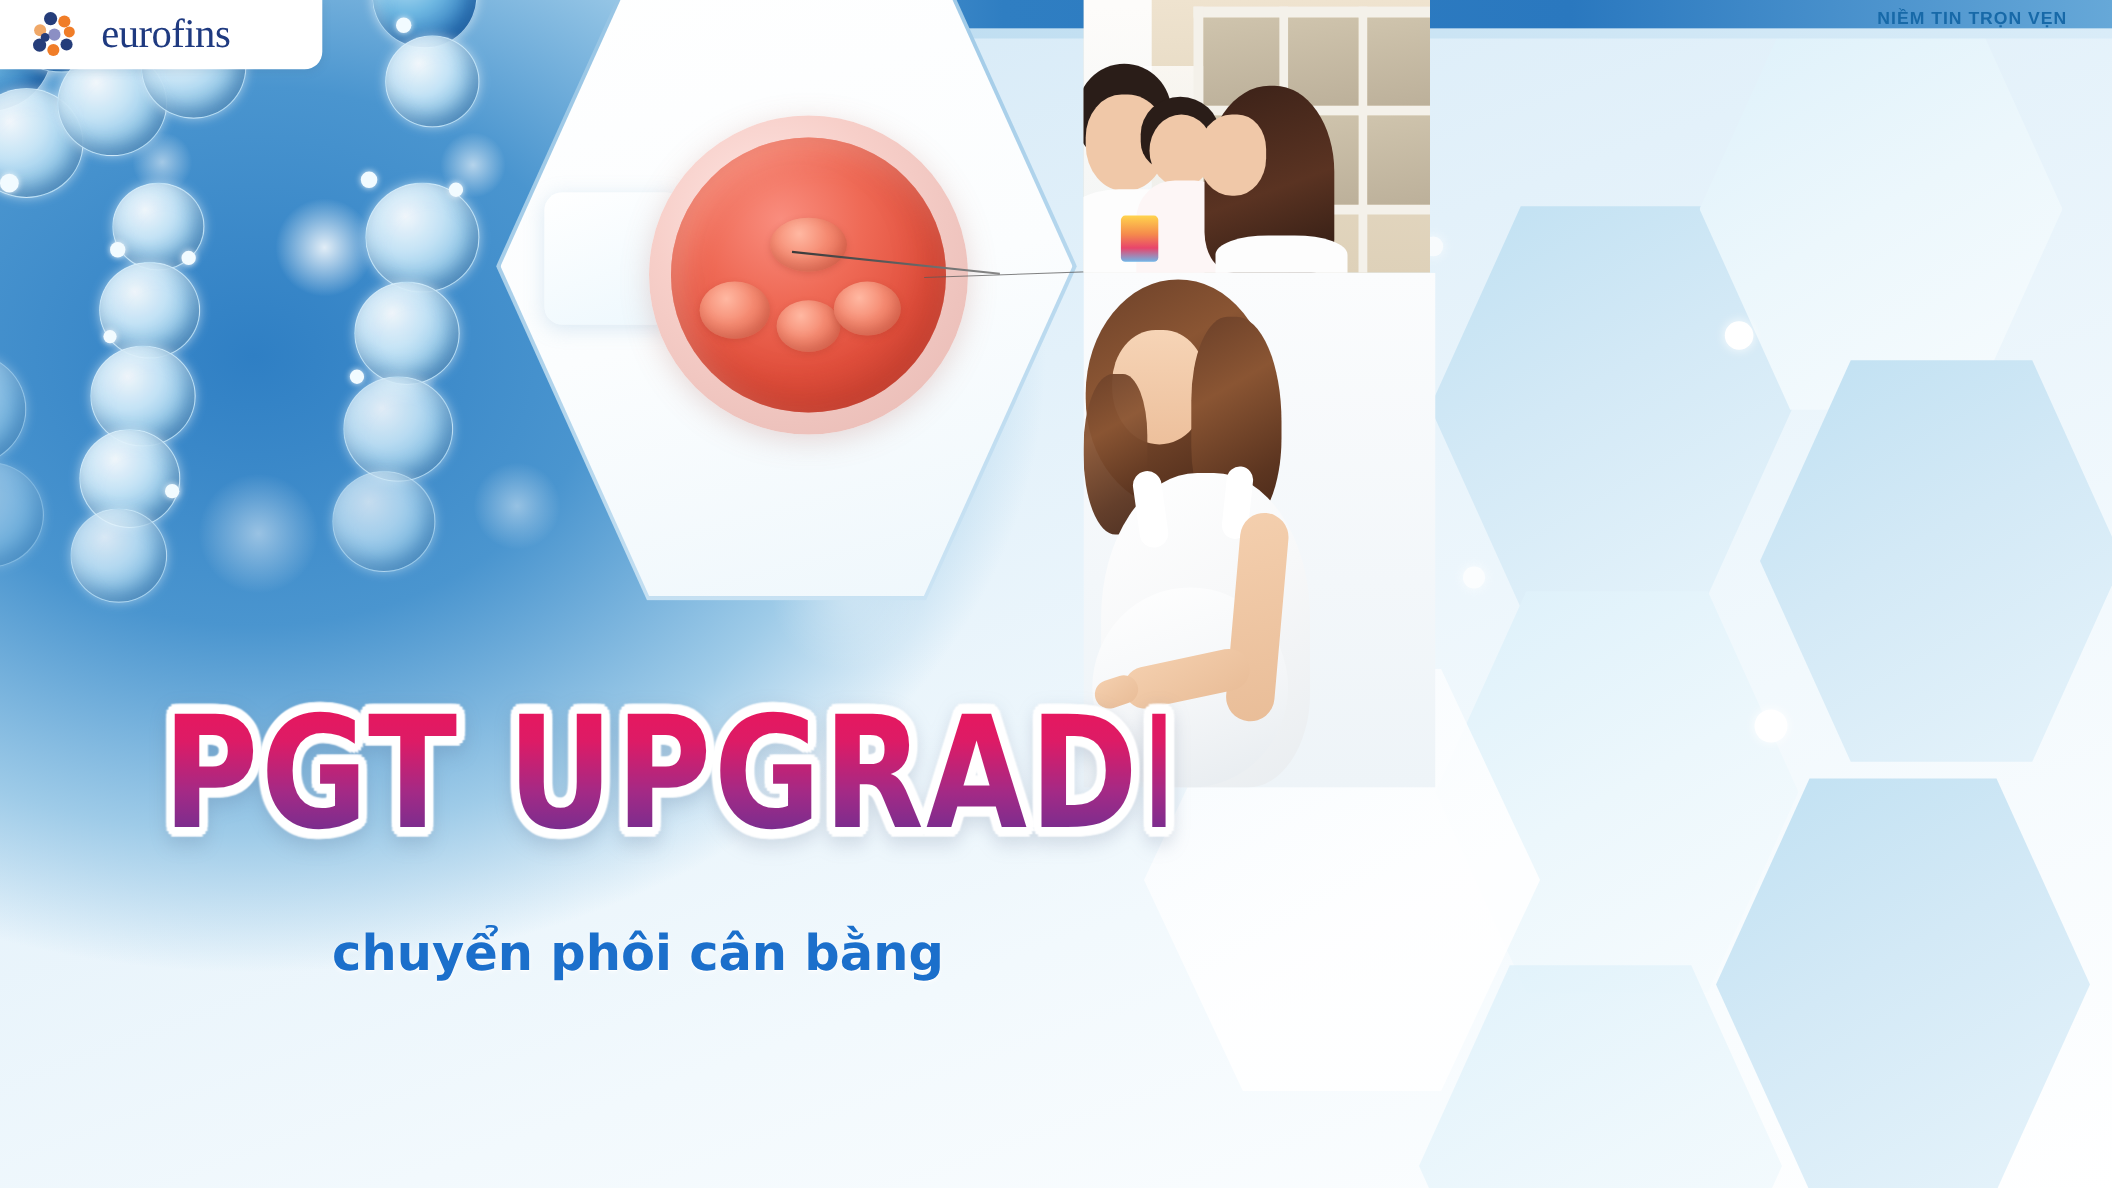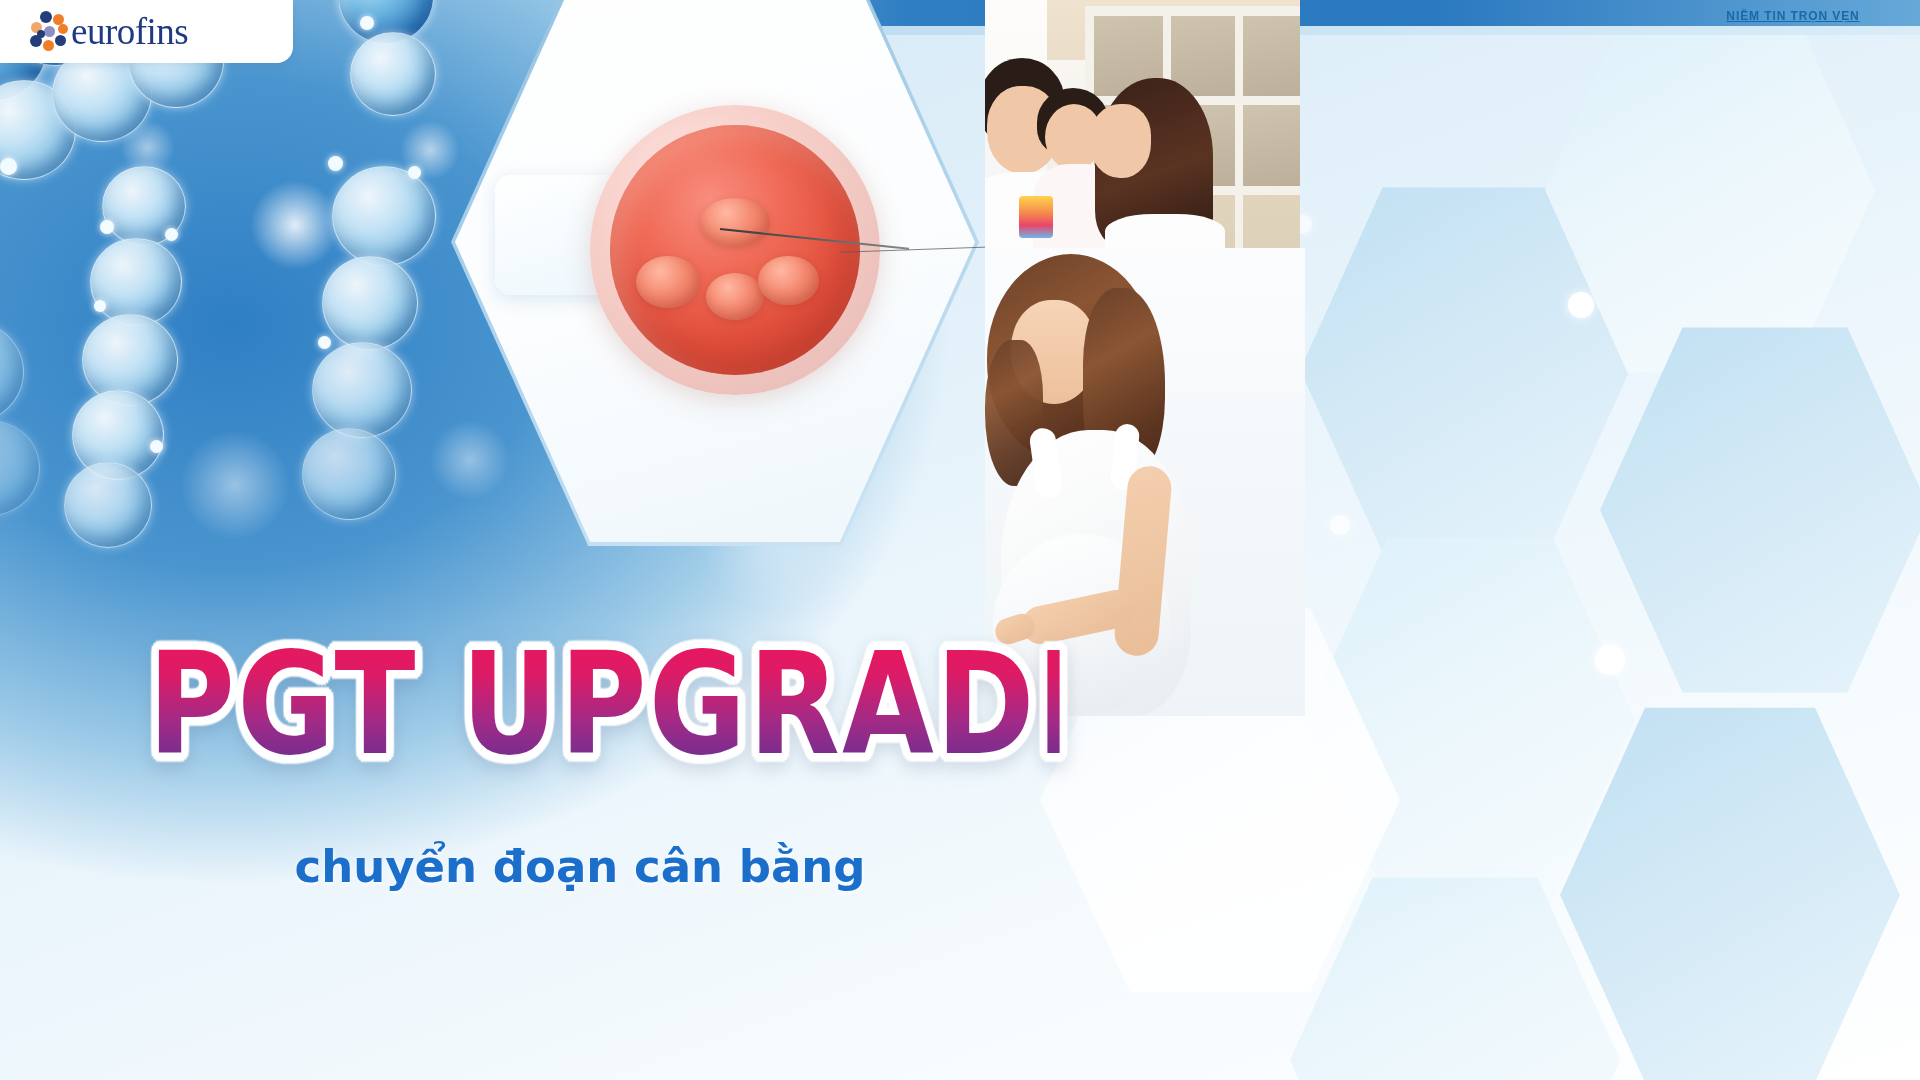--- a/index.html
+++ b/index.html
@@ -137,21 +137,21 @@
     position:absolute; border-radius:50%;
     background:linear-gradient(160deg,#ffffff 0%,#f4f6f8 55%,#e6ebef 100%);
   }
   .preg-arm { position:absolute; border-radius:40px; background:linear-gradient(160deg,#f4cfae,#e9bd98); }
   .preg-strap { position:absolute; background:#ffffff; border-radius:20px; }
 
   
   .eurofins-plate {
     position:absolute; left:0; top:0; width:293px; height:63px;
     background:#ffffff; border-radius:0 0 16px 0;
-    display:flex; align-items:center; gap:2px; padding-left:28px;
+    display:flex; align-items:center; gap:23px; padding-left:28px;
     box-shadow:0 2px 8px rgba(60,100,140,.15);
   }
   .euro-mark { position:relative; width:41px; height:41px; flex:0 0 41px; }
   .euro-dot { position:absolute; border-radius:50%; }
   .euro-text {
     font-size:37px; color:#1f3a80; letter-spacing:-.5px;
     font-family:"Liberation Serif", serif; font-weight:400;
   }
 
   .gentis {
@@ -161,21 +161,21 @@
     position:relative; display:inline-block;
     font-size:48px; font-weight:bold; color:#1a8fd6;
     letter-spacing:1.5px; line-height:1; font-family:"Liberation Sans", sans-serif;
     -webkit-text-stroke:0;
   }
   .helix-svg { position:absolute; left:45px; top:0px; width:28px; height:48px; }
   .gentis-reg {
     position:absolute; right:-14px; top:-2px; font-size:15px; color:#1a8fd6; font-weight:bold;
   }
   .gentis-tag {
-    margin-top:5px; font-size:12px; font-weight:bold; color:#1769a8; letter-spacing:.9px;text-decoration:underline;
+    margin-top:5px; font-size:16px; font-weight:bold; color:#1769a8; letter-spacing:.9px;
   }
 
   
   .headline {
     position:absolute; left:148px; top:640px; width:860px;
   }
   .pgt-title {
     font-size:112px; font-weight:bold; line-height:.92;
     letter-spacing:2px;
     font-family:"DejaVu Sans", sans-serif;
@@ -351,16 +351,16 @@
 
   <div class="gentis">
     <div class="gentis-tag">NIỀM TIN TRỌN VẸN</div>
   </div>
 
   <div class="headline">
     <div class="pgt-title">PGT UPGRADE</div>
   </div>
 
   <div class="subtitle">
-    <span class="sub-line">chuyển đoạn cân bằng</span>
+    <span class="sub-line">chuyển phôi cân bằng</span>
   </div>
 
 </div>
 
 </body></html>

